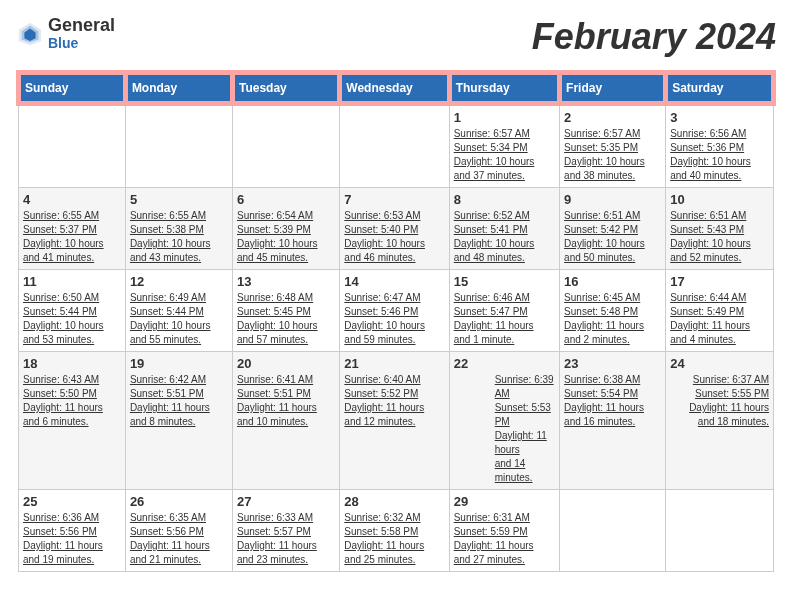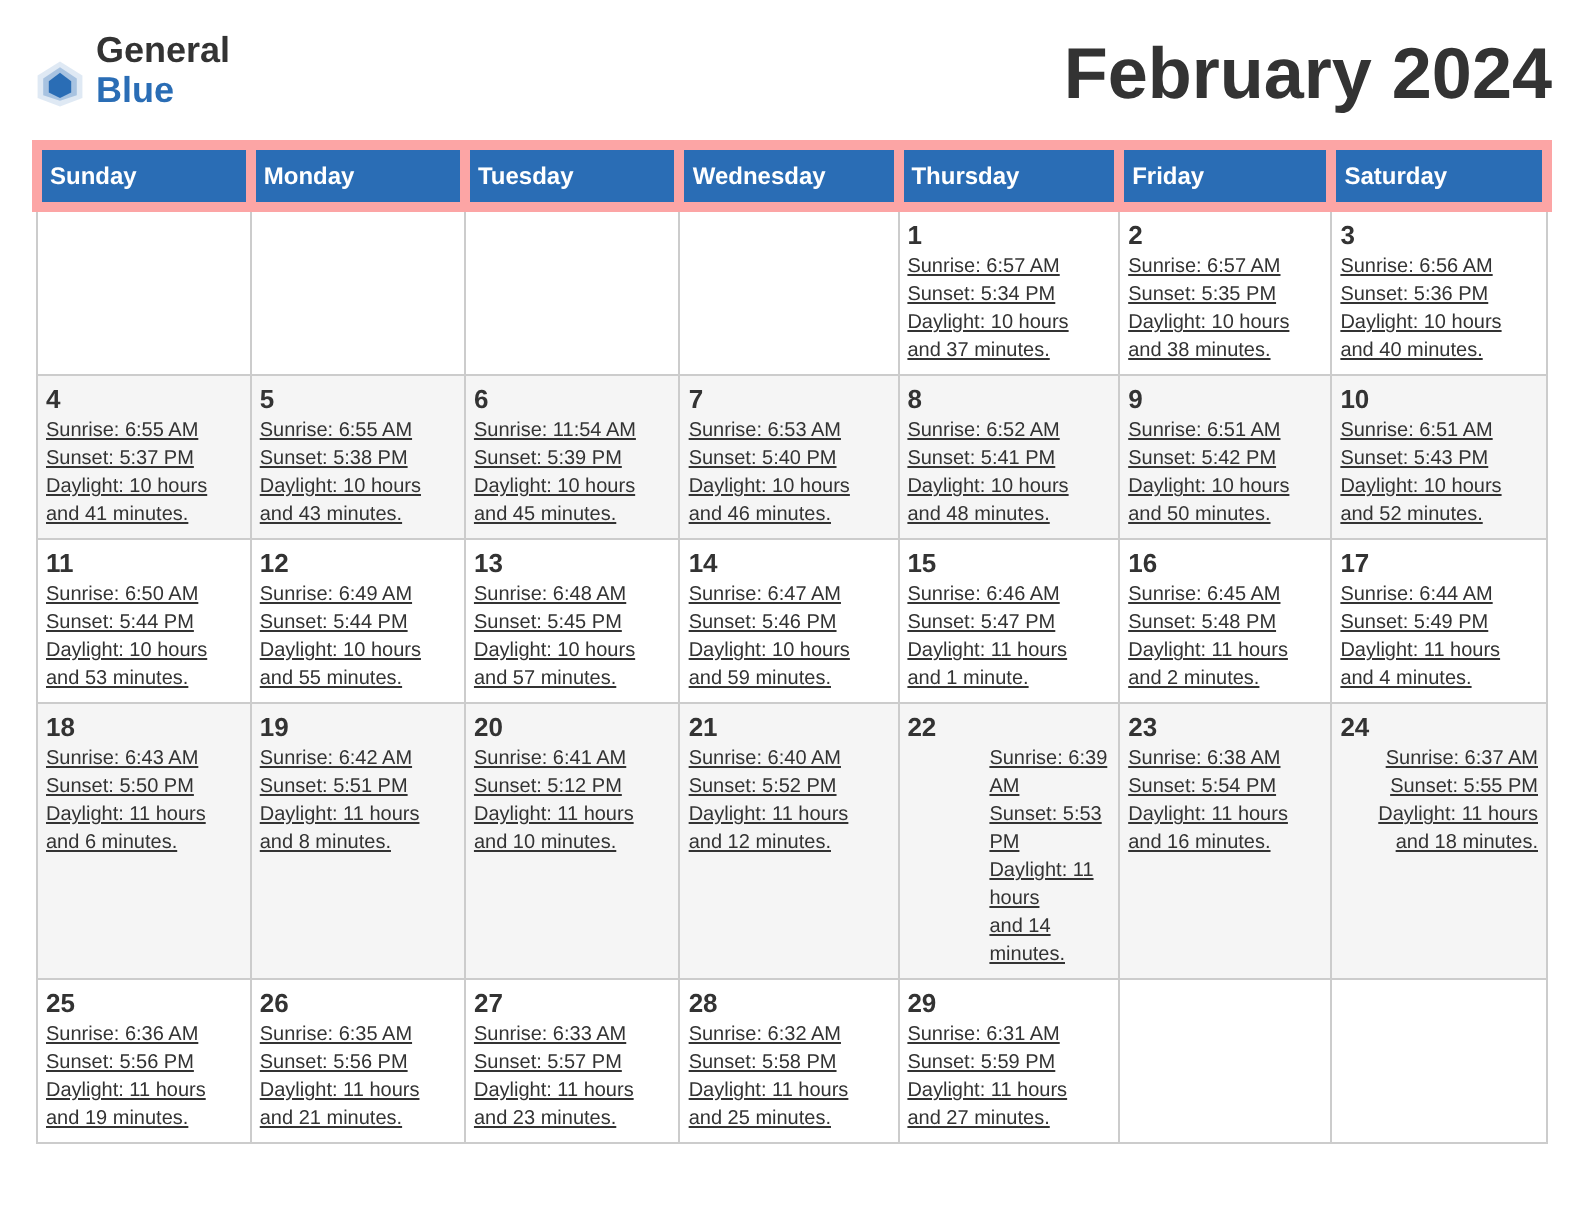--- a/index.html
+++ b/index.html
@@ -11,49 +11,50 @@
       padding: 16px;
     }
     .header {
       display: flex;
       justify-content: space-between;
       align-items: flex-start;
       margin-bottom: 12px;
     }
     .logo {
       display: flex;
-      align-items: flex-end;
+      align-items: center;
       gap: 4px;
     }
     .logo-text {
       display: flex;
       flex-direction: column;
       line-height: 1.1;
     }
     .logo-general {
       font-size: 18px;
       font-weight: bold;
       color: #333;
     }
     .logo-blue {
-      font-size: 18px;
+      font-size: 14px;
       font-weight: bold;
       color: #2a6db5;
     }
     .logo-icon {
       width: 28px;
       height: 28px;
     }
     .title-block {
       text-align: right;
     }
     .month-title {
       font-size: 36px;
       font-weight: bold;
       color: #333;
+      font-style: italic;
     }
     .location {
       font-size: 15px;
       color: #333;
     }
     table {
       width: 100%;
       border-collapse: collapse;
       font-size: 11px;
     }
@@ -162,21 +163,21 @@
         </td>
         <td>
           <div class="day-num">5</div>
           <div class="day-info" style="white-space: pre-line;">Sunrise: 6:55 AM
 Sunset: 5:38 PM
 Daylight: 10 hours
 and 43 minutes.</div>
         </td>
         <td>
           <div class="day-num">6</div>
-          <div class="day-info" style="white-space: pre-line;">Sunrise: 11:54 AM
+          <div class="day-info" style="white-space: pre-line;">Sunrise: 6:54 AM
 Sunset: 5:39 PM
 Daylight: 10 hours
 and 45 minutes.</div>
         </td>
         <td>
           <div class="day-num">7</div>
           <div class="day-info" style="white-space: pre-line;">Sunrise: 6:53 AM
 Sunset: 5:40 PM
 Daylight: 10 hours
 and 46 minutes.</div>
@@ -265,21 +266,21 @@
         <td>
           <div class="day-num">19</div>
           <div class="day-info" style="white-space: pre-line;">Sunrise: 6:42 AM
 Sunset: 5:51 PM
 Daylight: 11 hours
 and 8 minutes.</div>
         </td>
         <td>
           <div class="day-num">20</div>
           <div class="day-info" style="white-space: pre-line;">Sunrise: 6:41 AM
-Sunset: 5:12 PM
+Sunset: 5:51 PM
 Daylight: 11 hours
 and 10 minutes.</div>
         </td>
         <td>
           <div class="day-num">21</div>
           <div class="day-info" style="white-space: pre-line;">Sunrise: 6:40 AM
 Sunset: 5:52 PM
 Daylight: 11 hours
 and 12 minutes.</div>
         </td>

